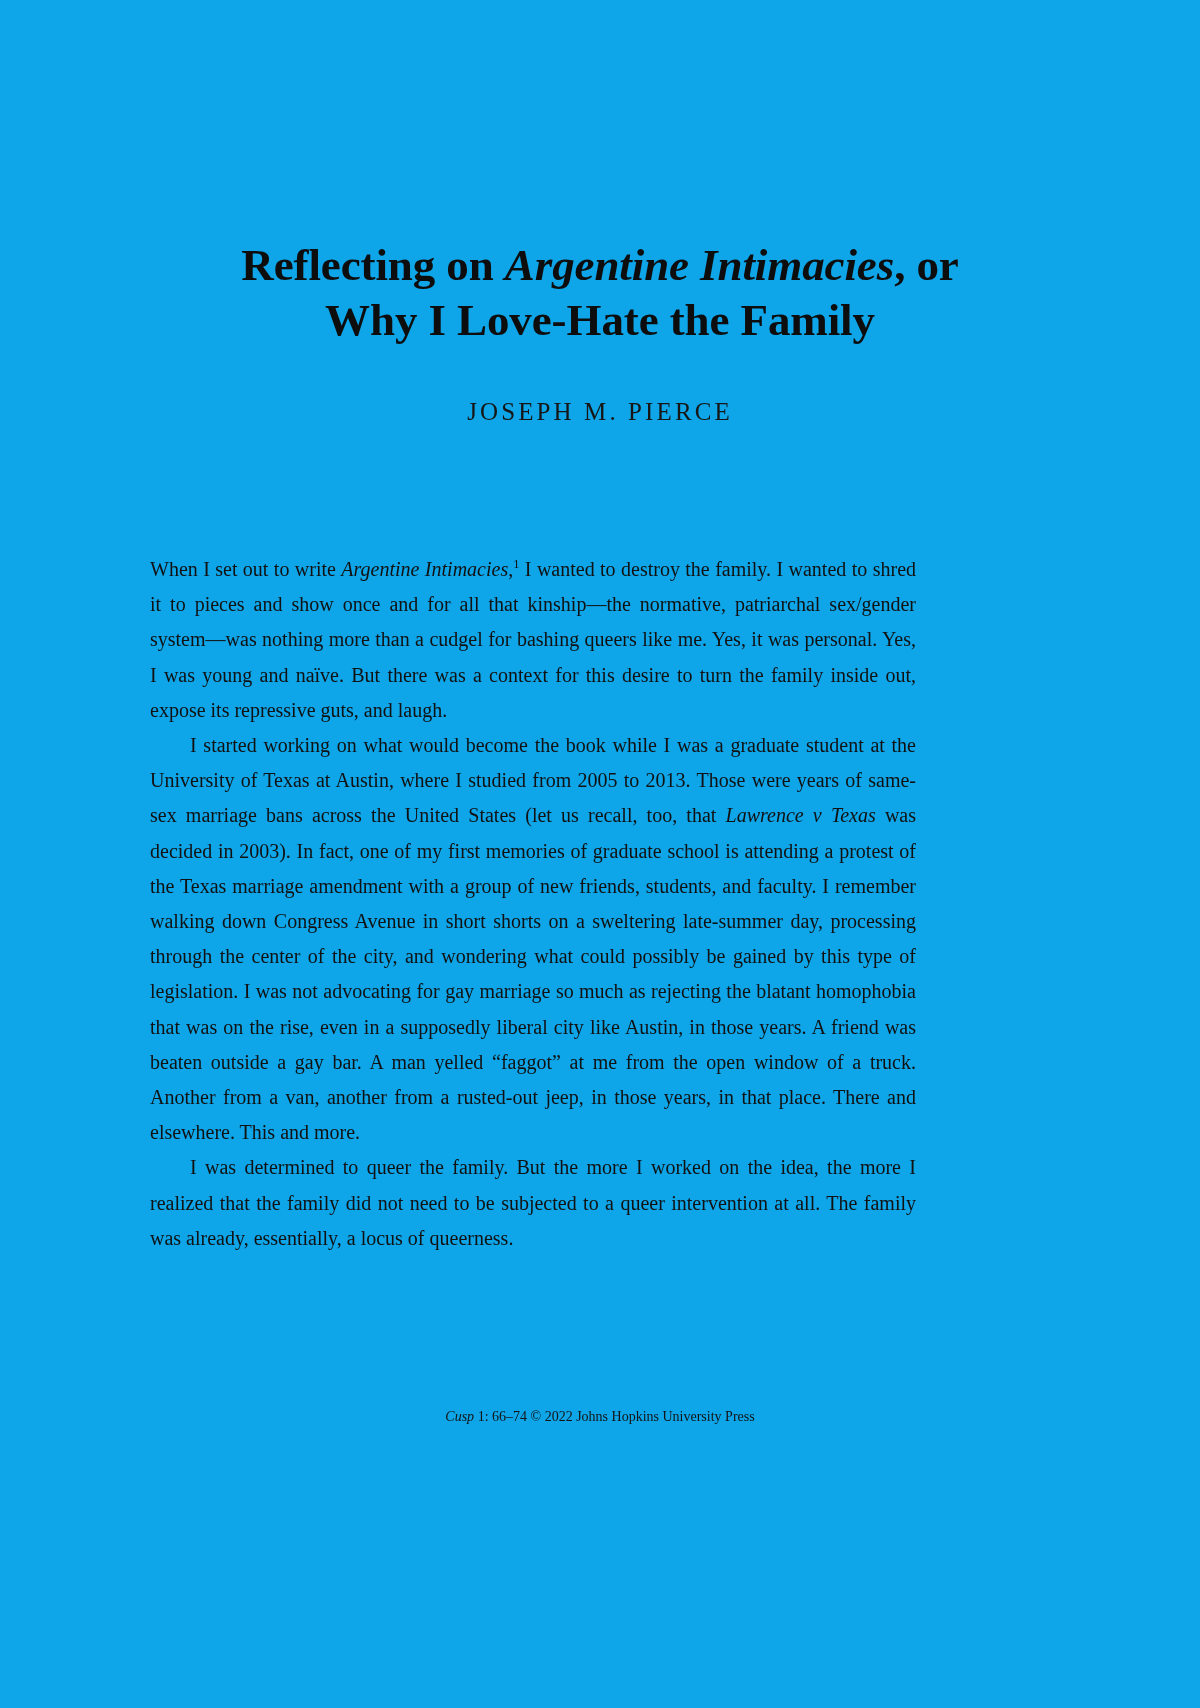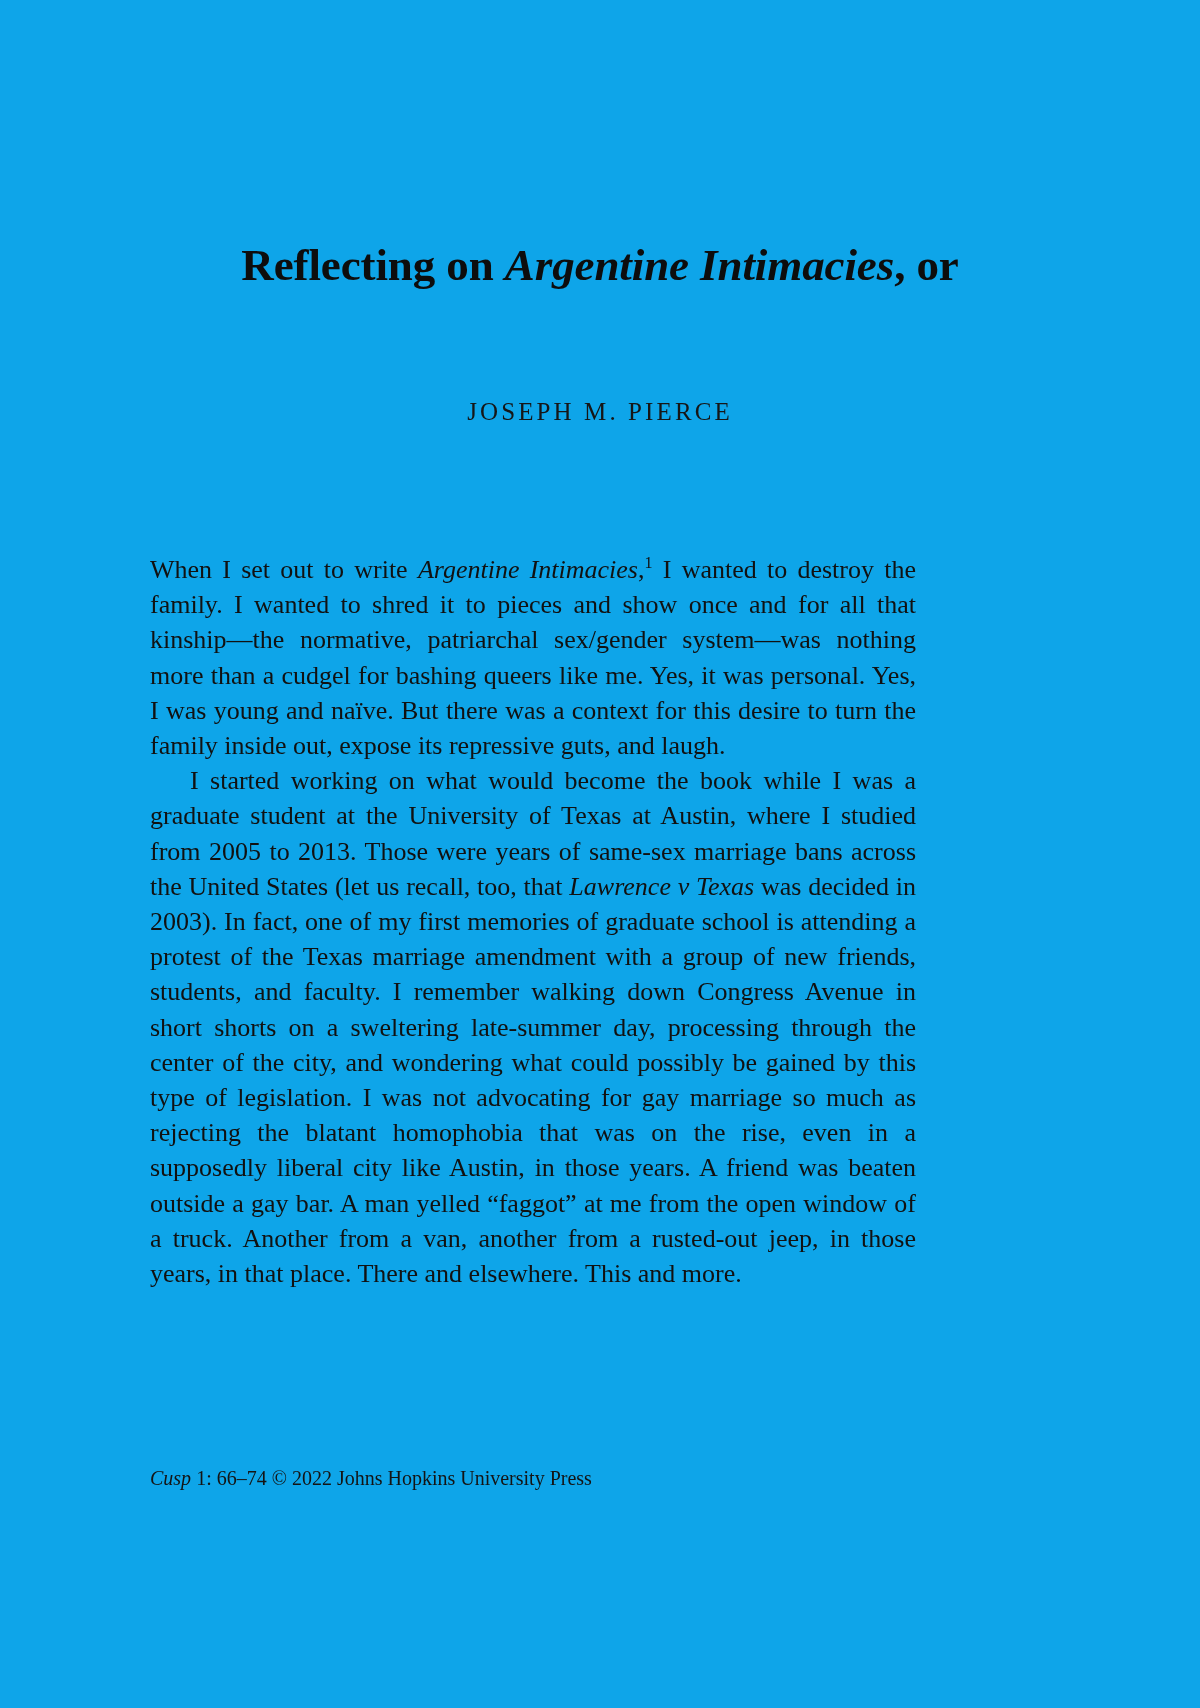--- a/index.html
+++ b/index.html
@@ -52,21 +52,21 @@
   
   .body-col {
     position: absolute;
     left: 150px;
     top: 552px;
     width: 766px;
   }
 
   .para {
     margin: 0;
-    font-size: 26px;
+    font-size: 20px;
     line-height: 35.2px;
     text-align: justify;
     text-justify: inter-word;
     color: #111111;
     hyphens: manual;
     -webkit-hyphens: manual;
   }
 
   .para.indent {
     text-indent: 40px;
@@ -80,54 +80,59 @@
   .para sup.fn {
     font-size: 0.62em;
     vertical-align: super;
     line-height: 0;
   }
 
   
   .footer-line {
     position: absolute;
     left: 150px;
-    top: 1465px;
+    top: 1408px;
     width: 900px;
-    font-size: 20px;
+    text-align: center;
+    font-size: 14px;
     line-height: 1.3;
     color: #141414;
   }
 
   .footer-line .ital {
     font-style: italic;
   }
 </style>
 </head>
 <body>
 
 <div class="page">
 
   <h1 class="article-title" style="position:absolute;left:150px;top:238px;width:900px;text-align:center;">
     <span>
       <span>Reflecting on </span><span class="ital">Argentine Intimacies</span><span>, or</span>
     </span><br>
+    <span>Why I Love-Hate the Family</span>
   </h1>
 
   <div class="byline">JOSEPH M. PIERCE</div>
 
   <div class="body-col">
 
     <p class="para">
       <span>When I set out to write </span><span class="ital">Argentine Intimacies</span><span>,</span><sup class="fn">1</sup><span> I wanted to destroy the family. I wanted to shred it to pieces and show once and for all that kinship—the normative, patriarchal sex/gender system—was nothing more than a cudgel for bashing queers like me. Yes, it was personal. Yes, I was young and naïve. But there was a context for this desire to turn the family inside out, expose its repressive guts, and laugh.</span>
     </p>
 
     <p class="para indent">
       <span>I started working on what would become the book while I was a graduate student at the University of Texas at Austin, where I studied from 2005 to 2013. Those were years of same-sex marriage bans across the United States (let us recall, too, that </span><span class="ital">Lawrence v Texas</span><span> was decided in 2003). In fact, one of my first memories of graduate school is attending a protest of the Texas marriage amendment with a group of new friends, students, and faculty. I remember walking down Congress Avenue in short shorts on a sweltering late-summer day, processing through the center of the city, and wondering what could possibly be gained by this type of legislation. I was not advocating for gay marriage so much as rejecting the blatant homophobia that was on the rise, even in a supposedly liberal city like Austin, in those years. A friend was beaten outside a gay bar. A man yelled “faggot” at me from the open window of a truck. Another from a van, another from a rusted-out jeep, in those years, in that place. There and elsewhere. This and more.</span>
     </p>
 
+    <p class="para indent">
+      <span>I was determined to queer the family. But the more I worked on the idea, the more I realized that the family did not need to be subjected to a queer intervention at all. The family was already, essentially, a locus of queerness.</span>
+    </p>
 
   </div>
 
   <div class="footer-line">
     <span class="ital">Cusp</span><span> 1: 66–74 © 2022 Johns Hopkins University Press</span>
   </div>
 
 </div>
 
 </body></html>

